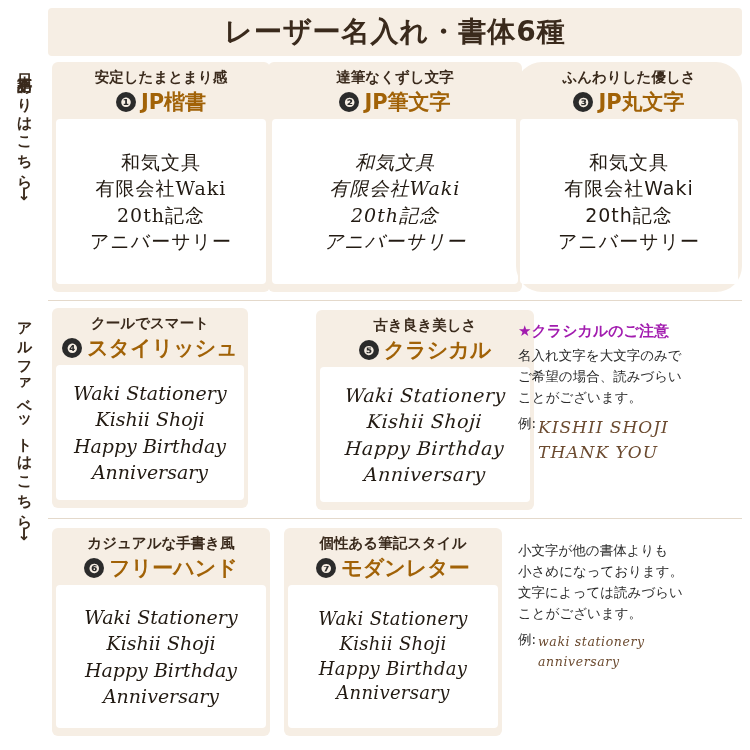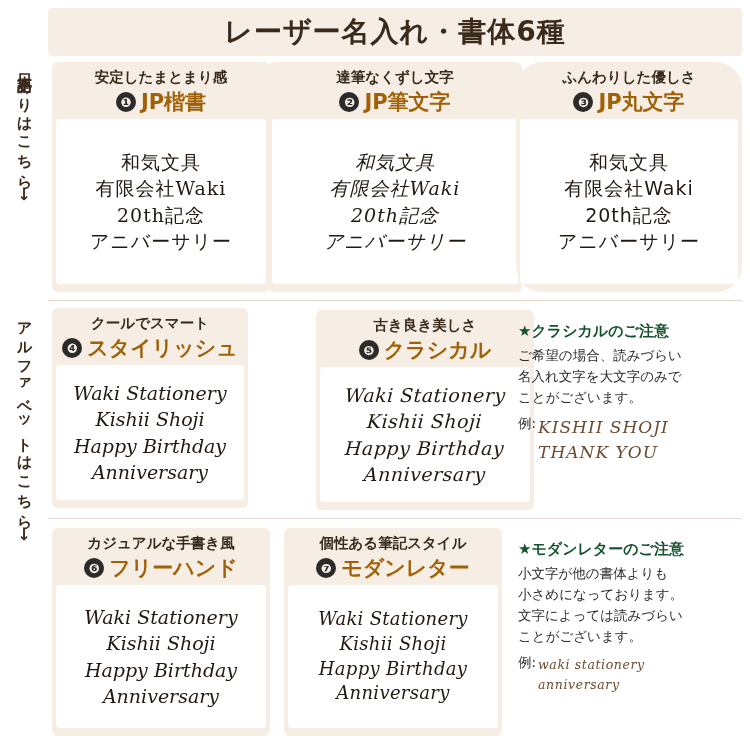--- a/index.html
+++ b/index.html
@@ -132,21 +132,21 @@
   .f-classic .sample-line { font-family: "DejaVu Serif", serif; font-style: italic; font-size: 19px; letter-spacing: 0.5px; transform: skewX(-4deg); }
   .f-free    .sample-line { font-family: "DejaVu Serif", serif; font-style: italic; font-size: 19px; }
   .f-modern  .sample-line { font-family: "DejaVu Serif", serif; font-style: italic; font-size: 18px; letter-spacing: 0.3px; }
 
   
   .note {
     position: absolute;
     padding: 2px 4px;
   }
   .note-title {
-    color: #14532d;
+    color: #a21caf;
     font-weight: bold;
     font-size: 15px;
     font-family: "DejaVu Sans", sans-serif;
     margin-bottom: 4px;
     white-space: nowrap;
   }
   .note-body p {
     color: #2b2b2b;
     font-size: 13.5px;
     font-family: "DejaVu Sans", sans-serif;
@@ -266,22 +266,22 @@
       <div class="sample-line">Waki Stationery</div>
       <div class="sample-line">Kishii Shoji</div>
       <div class="sample-line">Happy Birthday</div>
       <div class="sample-line">Anniversary</div>
     </div>
   </div>
 
   <div class="note" style="left:514px; top:320px; width:230px;">
     <div class="note-title">★クラシカルのご注意</div>
     <div class="note-body">
+      <p>名入れ文字を大文字のみで</p>
       <p>ご希望の場合、読みづらい</p>
-      <p>名入れ文字を大文字のみで</p>
       <p>ことがございます。</p>
     </div>
     <div class="note-example">
       <span>例:</span>
       <span class="ex-text">
         <span class="ex-big">KISHII SHOJI</span><br>
         <span class="ex-big">THANK YOU</span>
       </span>
     </div>
   </div>
@@ -308,21 +308,20 @@
     </div>
     <div class="sample">
       <div class="sample-line">Waki Stationery</div>
       <div class="sample-line">Kishii Shoji</div>
       <div class="sample-line">Happy Birthday</div>
       <div class="sample-line">Anniversary</div>
     </div>
   </div>
 
   <div class="note" style="left:514px; top:538px; width:230px;">
-    <div class="note-title">★モダンレターのご注意</div>
     <div class="note-body">
       <p>小文字が他の書体よりも</p>
       <p>小さめになっております。</p>
       <p>文字によっては読みづらい</p>
       <p>ことがございます。</p>
     </div>
     <div class="note-example">
       <span>例:</span>
       <span class="ex-text">
         <span class="ex-small">waki stationery</span><br>

